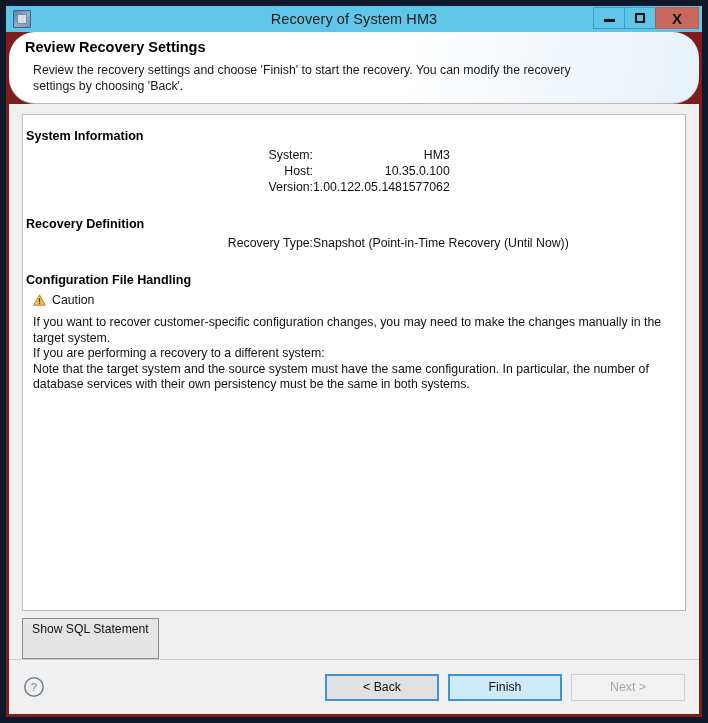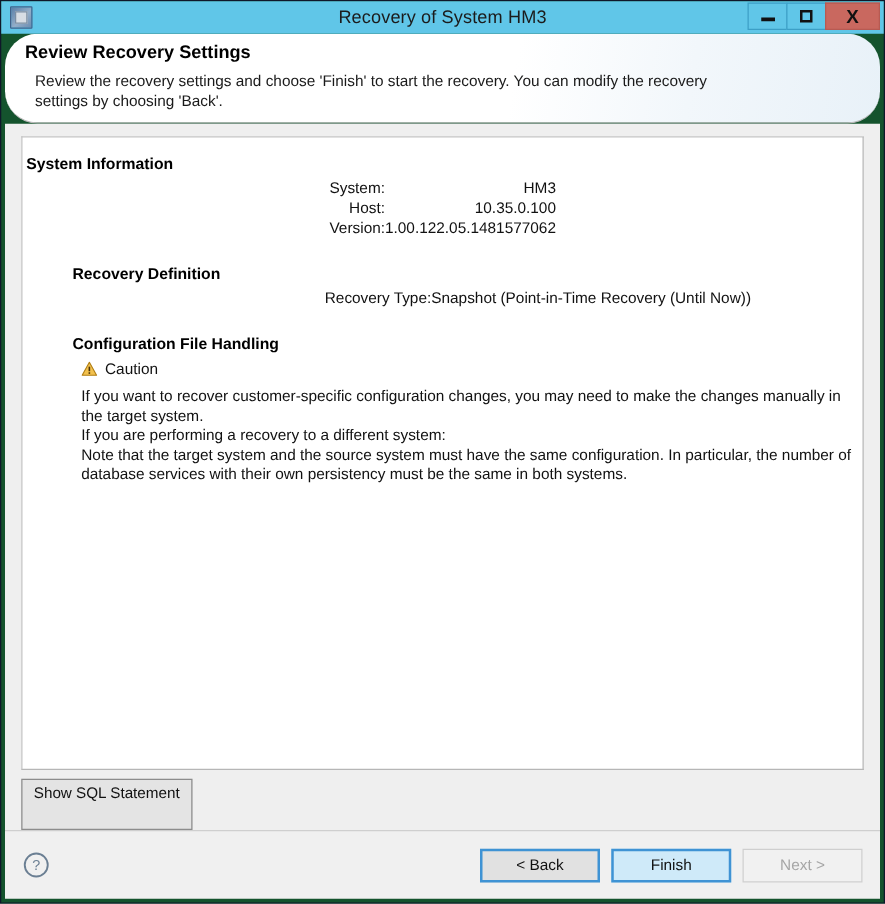--- a/index.html
+++ b/index.html
@@ -8,22 +8,22 @@
     width: 708px; height: 723px;
     font-family: "Liberation Sans", sans-serif;
     background: #ffffff;
     overflow: hidden;
   }
 
   
   #window {
     position: relative;
     width: 708px; height: 723px;
-    background: #14532d;      
-    border: 1px solid #0f172a;
+    background: #7f1d1d;      
+    border: 6px solid #0f172a;
     display: flex;
     flex-direction: column;
   }
 
   
   #titlebar {
     height: 26px;
     flex: 0 0 26px;
     background: #60c6e8;
     display: flex;
@@ -120,21 +120,21 @@
     overflow: hidden;
     min-height: 0;
   }
 
   .section-title {
     font-size: 12.6px;
     font-weight: bold;
     color: #000;
     margin: 0 0 5px 0;
   }
-  .section + .section { margin-top: 21px; margin-left: 37px; }
+  .section + .section { margin-top: 21px; }
 
   table.kv {
     border-collapse: collapse;
     font-size: 12.3px;
     color: #111;
     margin-left: 7px;
   }
   table.kv td { padding: 0 0 1px 0; vertical-align: top; line-height: 15px; text-align: right; }
   table.kv td.k { width: 280px; white-space: nowrap; }
   table.kv td.v { white-space: nowrap; }
@@ -185,21 +185,21 @@
     border-top: 1px solid #cfcfcf;
     display: flex;
     align-items: center;
     padding: 0 14px;
   }
   #help-icon { width: 22px; height: 22px; display:block; }
   .fbtns { margin-left: auto; display: flex; gap: 9px; }
   .fbtn {
     font-family: "Liberation Sans", sans-serif;
     font-size: 12.3px;
-    width: 96px; height: 27px;
+    width: 114px; height: 27px;
     background: #e1e1e1;
     border: 1px solid #8d8d8d;
     color: #111;
     cursor: default;
     line-height: 1;
   }
   .fbtn.primary {
     background: #cfeaf9;
     border: 2px solid #3f93d4;
   }

